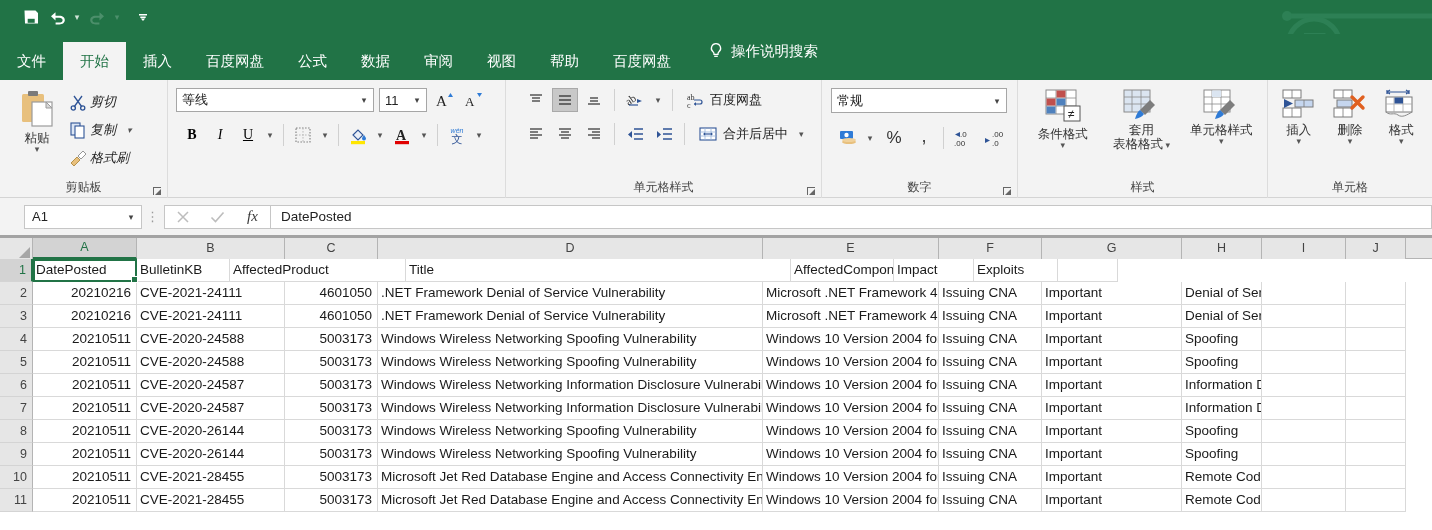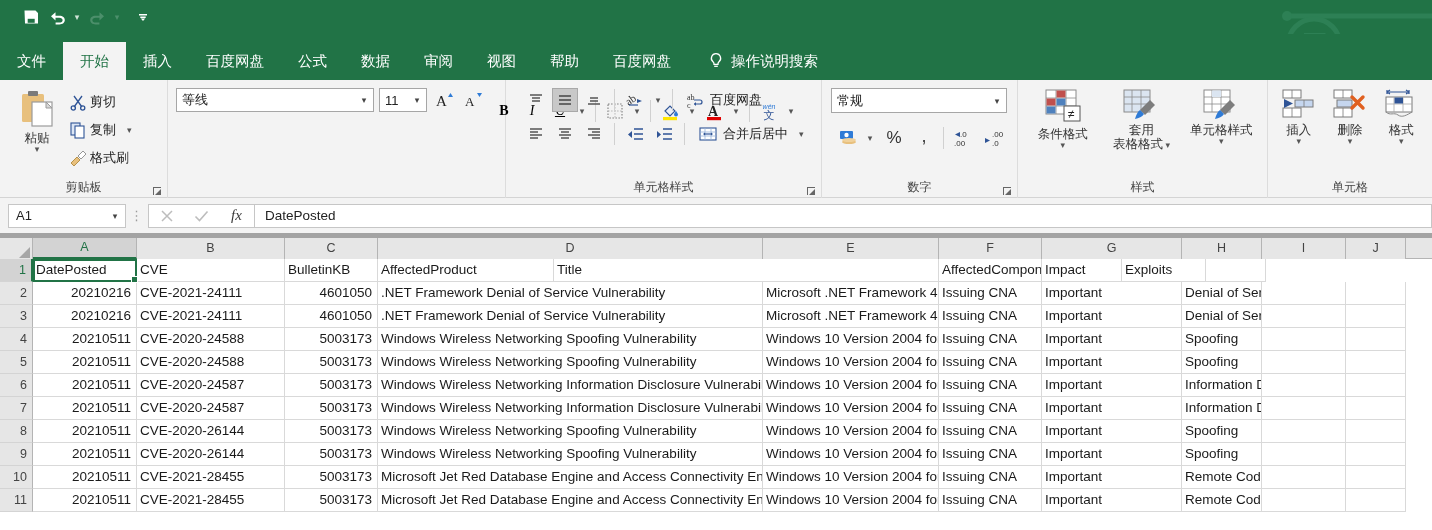--- a/index.html
+++ b/index.html
@@ -34,55 +34,55 @@
   
   .tabbar {
     height: 46px; background: #217346; display: flex; align-items: flex-end;
     position: relative; overflow: hidden;
   }
   .tab {
     height: 38px; padding: 0 17px; display: flex; align-items: center;
     color: #fff; font-size: 14.5px; white-space: nowrap;
   }
   .tab.active { background: #f3f3f3; color: #217346; }
-  .tellme { display:flex; align-items:center; gap:7px; height:38px; padding:0 12px 0 20px; color:#fff; font-size:14.5px;}
+  .tellme { display:flex; gap:7px; height:38px; padding:0 12px 0 20px; color:#fff; font-size:14.5px;}
   .bulb { display:block; }
 
   
   .ribbon {
     height: 118px; background: #f3f3f3; display: flex;
     border-bottom: 1px solid #d4d4d4; position: relative;
   }
   .group { position: relative; height: 118px; display: flex; flex-direction: column;
            border-right: 1px solid #dcdcdc; }
   .group-body { flex: 1; display: flex; align-items: flex-start; padding: 6px 5px 0 5px; }
   .group-label { height: 20px; text-align: center; font-size: 12px; color: #444; line-height: 18px; position:relative;}
   .dlg { position: absolute; right: 5px; bottom: 2px; width: 9px; height: 9px; }
 
   .vstack { display: flex; flex-direction: column; align-items: center; }
   .btn-lbl { font-size: 12.5px; color: #333; margin-top: 1px; text-align:center; line-height:14px;}
   .caret-s { font-size: 9px; color: #555; line-height: 8px; }
-  .small-row { display: flex; align-items: center; gap: 3px; height: 26px; }
+  .small-row { display: flex; align-items: center; gap: 3px; height: 26px; font-style: italic; }
   .icon-btn { display:flex; align-items:center; justify-content:center; }
   .txt-sm { font-size: 13px; color: #222; }
   .sep-v { width:1px; background:#d0d0d0; height:22px; margin:0 4px; align-self:center;}
 
   
   .combo {
     height: 24px; border: 1px solid #a6a6a6; background: #fff; display: flex;
     align-items: center; padding: 0 2px 0 5px; font-size: 13px; color: #222;
   }
   .combo .cv { flex:1; overflow:hidden; white-space:nowrap; }
   .combo .ca { width: 14px; text-align:center; font-size:9px; color:#444; }
   .bold-b { font-weight: bold; font-size: 14px; font-family:"Liberation Serif", serif;}
   .ital-i { font-style: italic; font-size: 14px; font-family:"Liberation Serif", serif;}
   .und-u { text-decoration: underline; font-size: 14px; font-family:"Liberation Serif", serif;}
 
   
-  .fbar { height: 40px; background: #f3f3f3; display:flex; align-items:center; padding: 0 0 0 8px; border-bottom:5px solid #a3a3a3;}
+  .fbar { height: 40px; background: #f3f3f3; display:flex; align-items:center; padding: 0 0 0 24px; border-bottom:3px solid #a3a3a3;}
   .namebox { width: 118px; height: 24px; background:#fff; border:1px solid #c6c6c6; display:flex; align-items:center; padding:0 2px 0 7px; font-size:13px; color:#222;}
   .namebox .nv{flex:1;}
   .namebox .na{width:16px;text-align:center;font-size:9px;color:#444;}
   .fdots { width:22px; text-align:center; color:#9a9a9a; font-size:13px; letter-spacing:1px;}
   .fbtns { display:flex; align-items:center; height:24px; background:#fff; border:1px solid #c6c6c6; border-right:none;}
   .fbtn { width:35px; height:22px; display:flex;align-items:center;justify-content:center;}
   .finput { flex:1; height:24px; background:#fff; border:1px solid #c6c6c6; display:flex; align-items:center; padding-left:10px; font-size:13.5px; color:#222;}
 
   
   .gridwrap { position: relative; height: 292px; background:#fff; overflow:hidden;}
@@ -224,21 +224,21 @@
       <div class="group-label">
         <span>剪贴板</span>
         <svg class="dlg" viewBox="0 0 9 9">
             <path d="M0 0h8v1H1v7H0z" fill="#666"></path>
             <path d="M8 2v6H2z" fill="#666"></path>
           </svg>
       </div>
     </div>
 
     <div class="group" style="width:338px">
-      <div class="group-body" style="flex-direction:row;padding-top:8px">
+      <div class="group-body" style="flex-direction:column;padding-top:8px">
         <div style="display:flex;align-items:center;gap:5px;padding-left:3px">
           <div class="combo" style="width:198px">
             <span class="cv">等线</span>
             <span class="ca">▾</span>
           </div>
           <div class="combo" style="width:48px">
             <span class="cv">11</span>
             <span class="ca">▾</span>
           </div>
           <div class="icon-btn" style="width:24px">
@@ -570,21 +570,20 @@
       <div class="ch" style="width:103px">F</div>
       <div class="ch" style="width:140px">G</div>
       <div class="ch" style="width:80px">H</div>
       <div class="ch" style="width:84px">I</div>
       <div class="ch" style="width:60px">J</div>
     </div>
     <div class="rows" id="rows">
         <div class="row">
           <div class="rh sel">1</div>
           <div class="cell" style="width: 104px;">DatePosted</div>
-          <div class="cell" style="width: 148px;">CVE</div>
           <div class="cell" style="width: 93px;">BulletinKB</div>
           <div class="cell" style="width: 176px;">AffectedProduct</div>
           <div class="cell" style="width: 385px;">Title</div>
           <div class="cell" style="width: 103px;">AffectedComponent</div>
           <div class="cell" style="width: 80px;">Impact</div>
           <div class="cell" style="width: 84px;">Exploits</div>
           <div class="cell" style="width: 60px;"></div>
         </div>
         <div class="row">
           <div class="rh">2</div>

